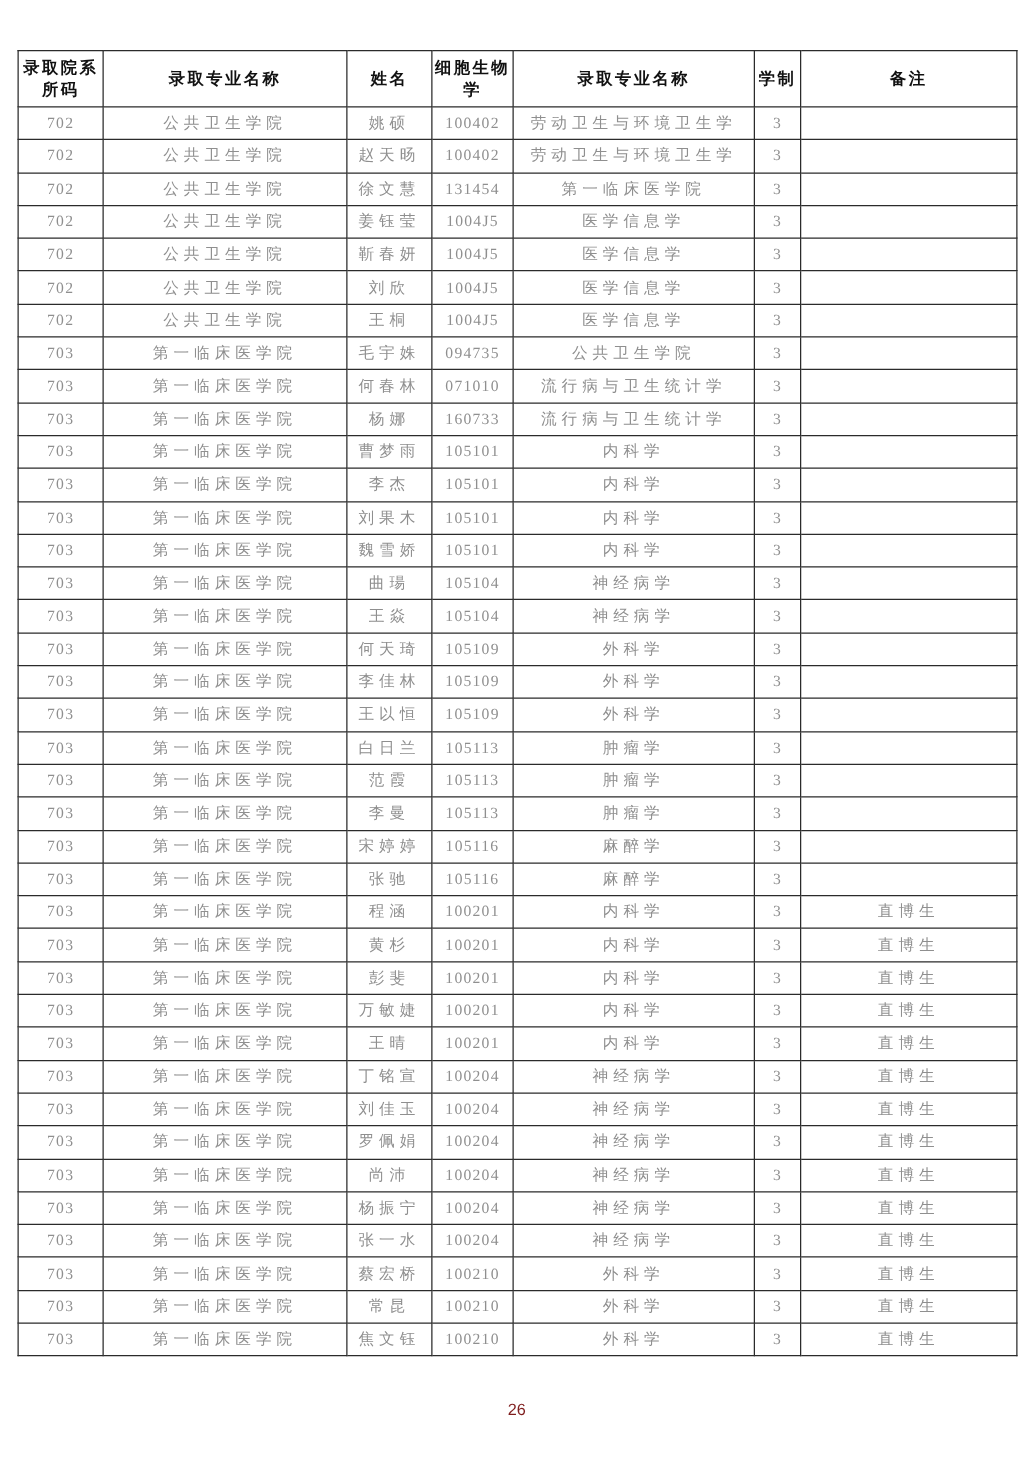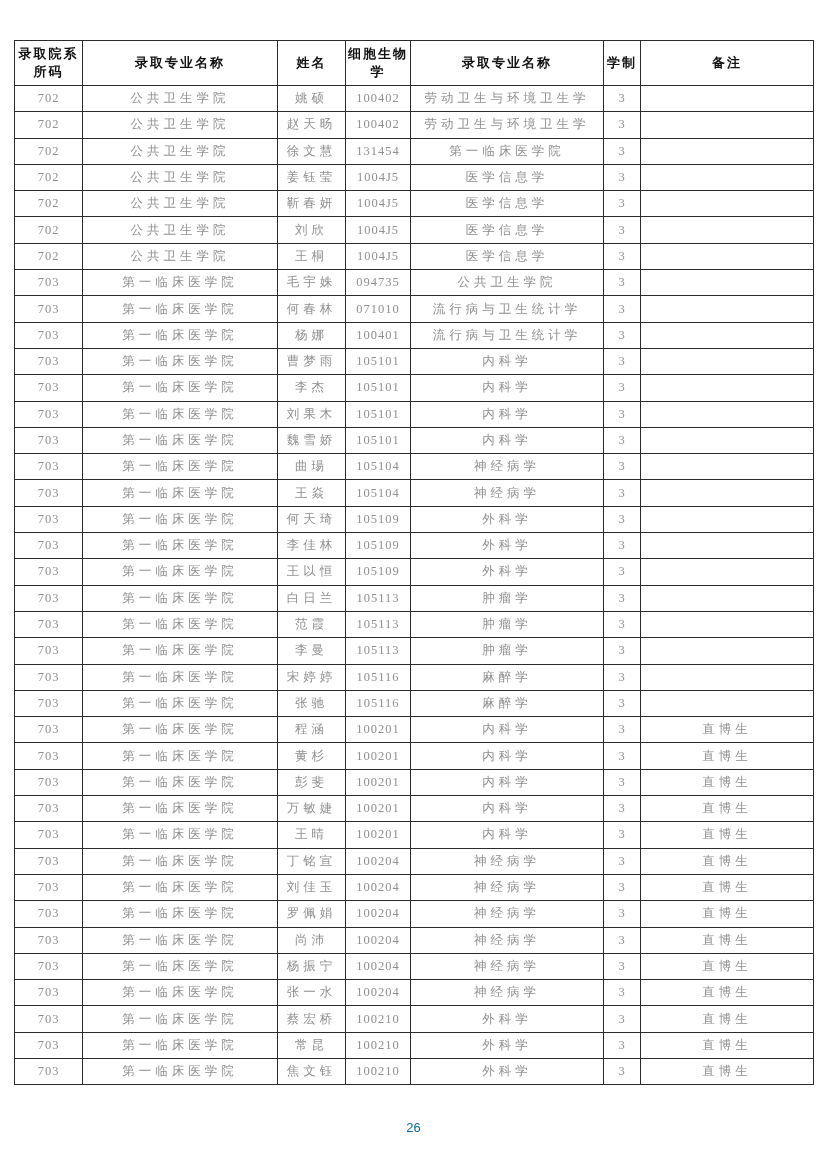--- a/index.html
+++ b/index.html
@@ -59,21 +59,21 @@
   table.admission td:nth-child(3),
   table.admission td:nth-child(5),
   table.admission td:nth-child(7) { letter-spacing: 4px; }
   .page-number {
     position: absolute;
     left: 0; right: 0;
     top: 1120px;
     text-align: center;
     font-family: "Liberation Sans", sans-serif;
     font-size: 13px;
-    color: #0369a1;
+    color: #7f1d1d;
   }
 </style>
 </head>
 <body>
 
 <div class="page">
 
   <table class="admission">
     <colgroup>
       <col class="c0">
@@ -174,21 +174,21 @@
       <td>何春林</td>
       <td>071010</td>
       <td>流行病与卫生统计学</td>
       <td>3</td>
       <td></td>
     </tr>
         <tr>
       <td>703</td>
       <td>第一临床医学院</td>
       <td>杨娜</td>
-      <td>100401</td>
+      <td>160733</td>
       <td>流行病与卫生统计学</td>
       <td>3</td>
       <td></td>
     </tr>
         <tr>
       <td>703</td>
       <td>第一临床医学院</td>
       <td>曹梦雨</td>
       <td>105101</td>
       <td>内科学</td>

